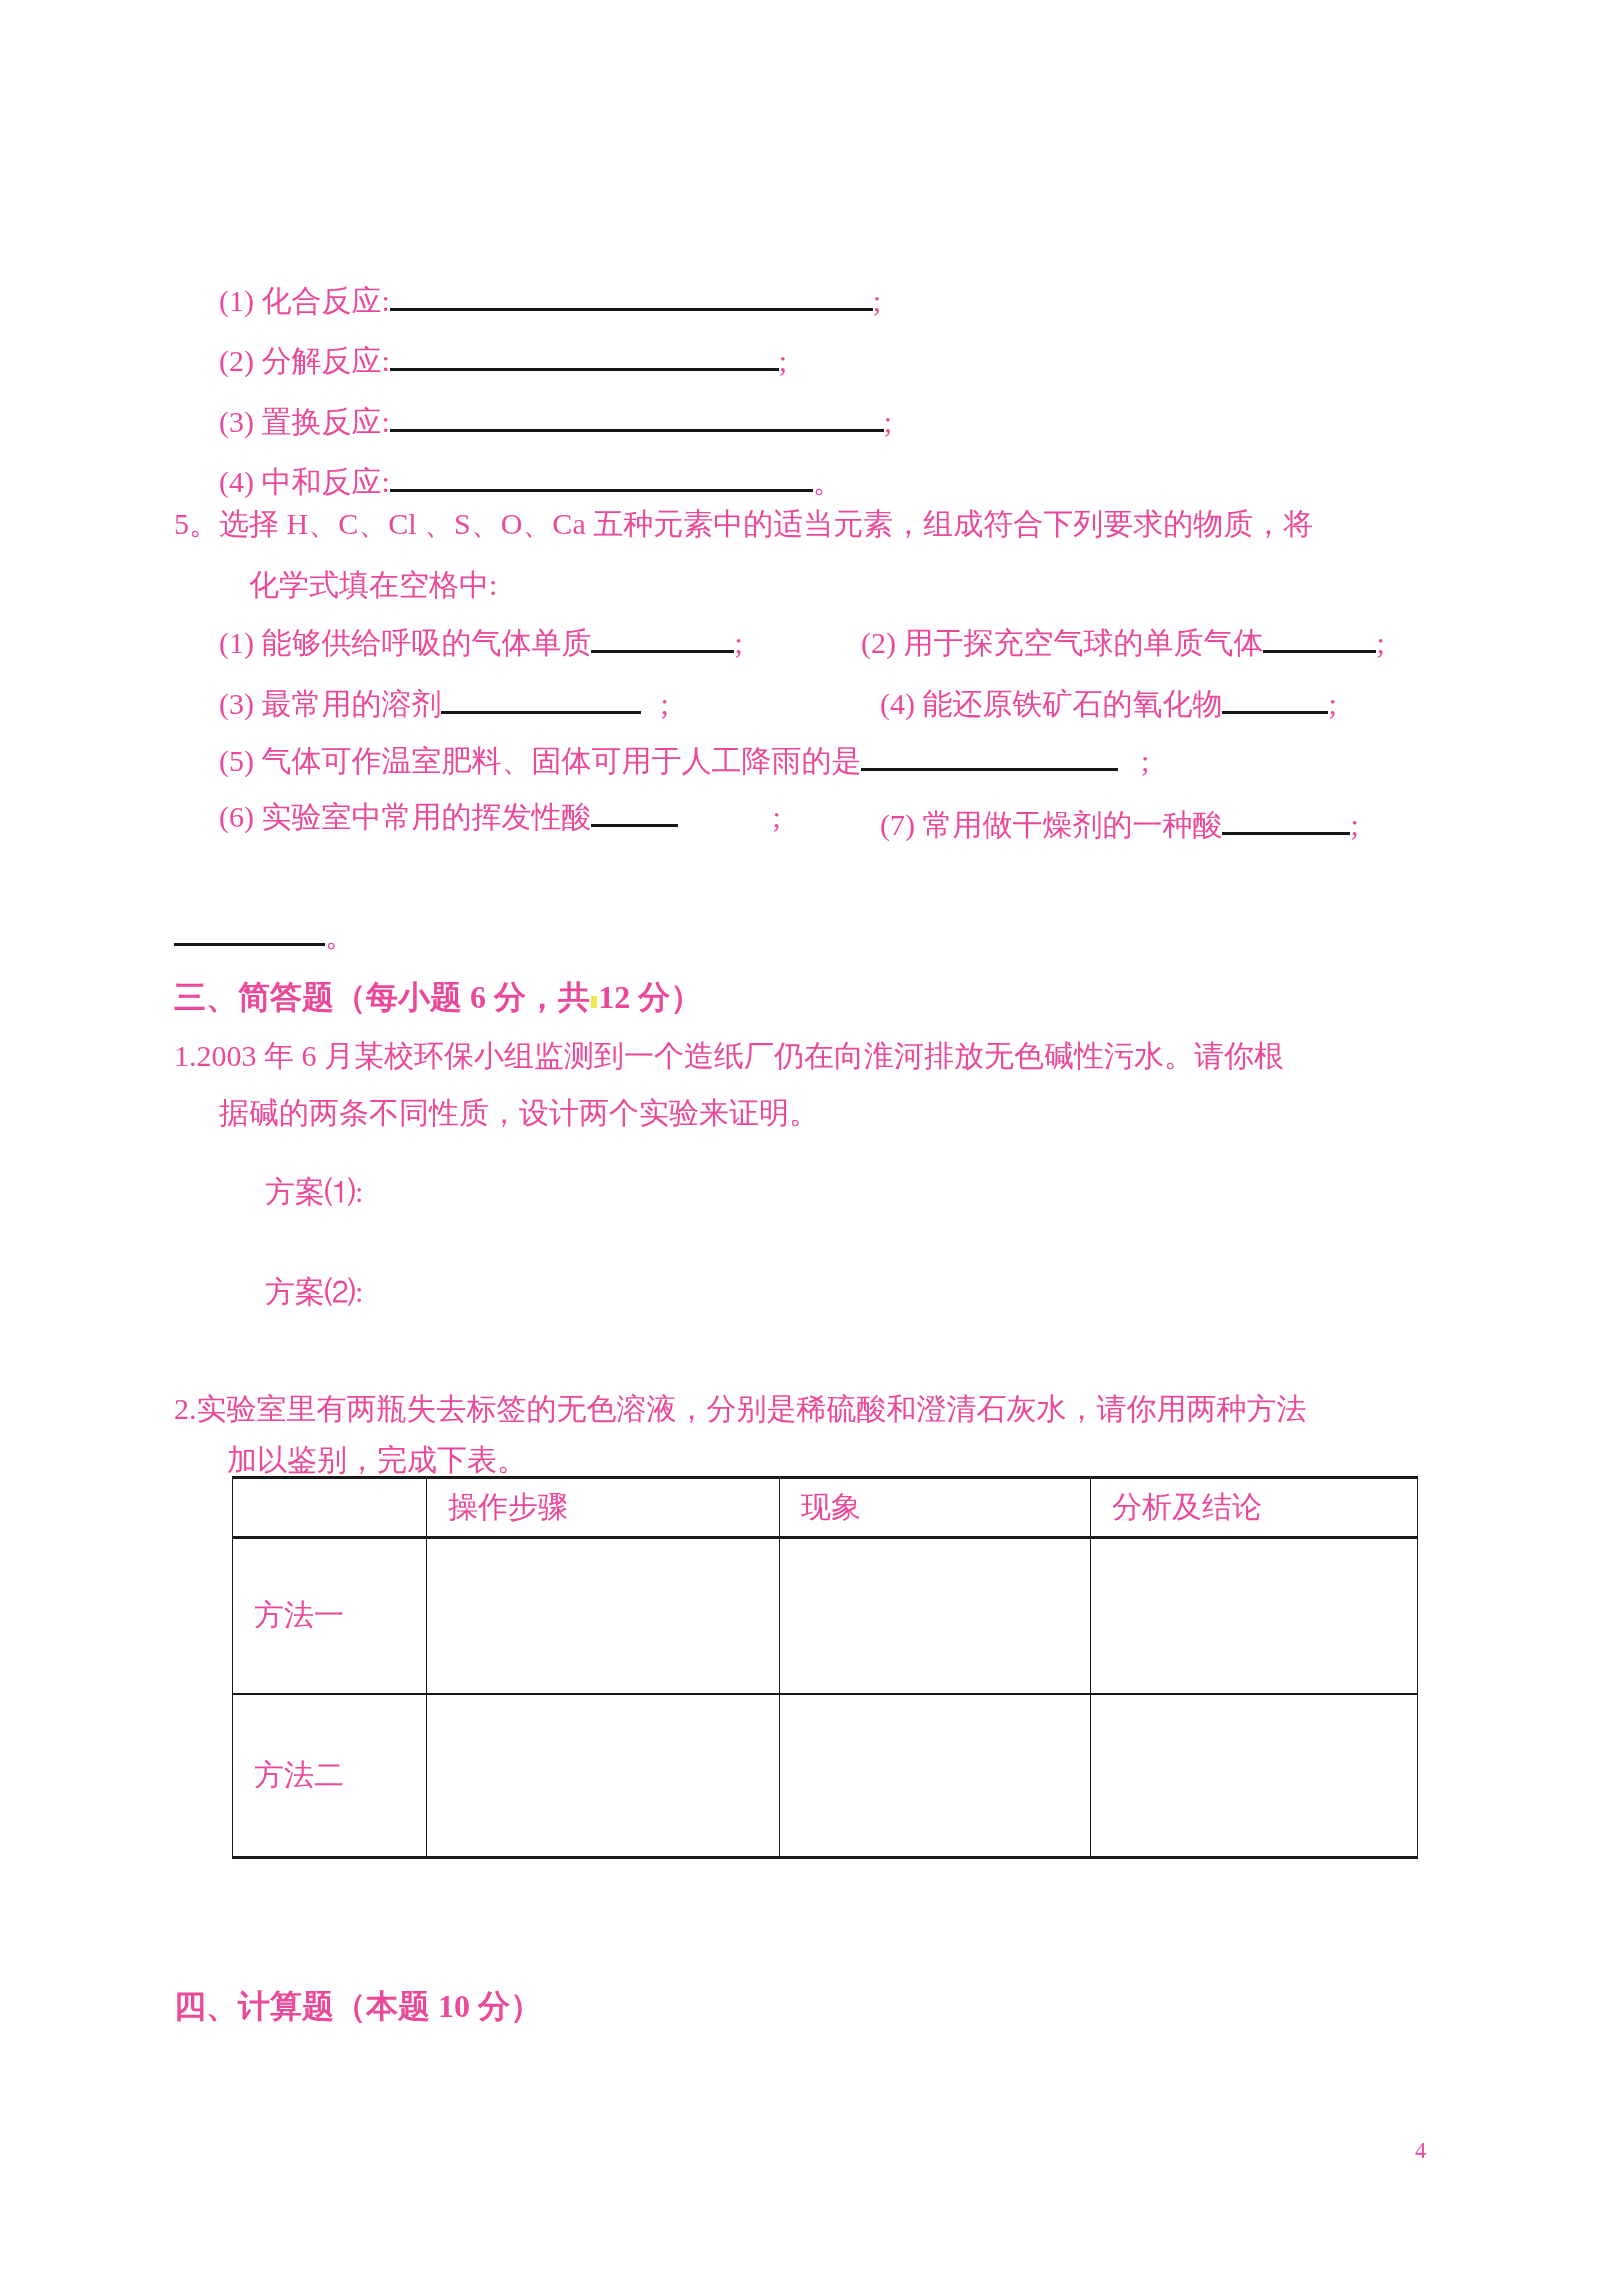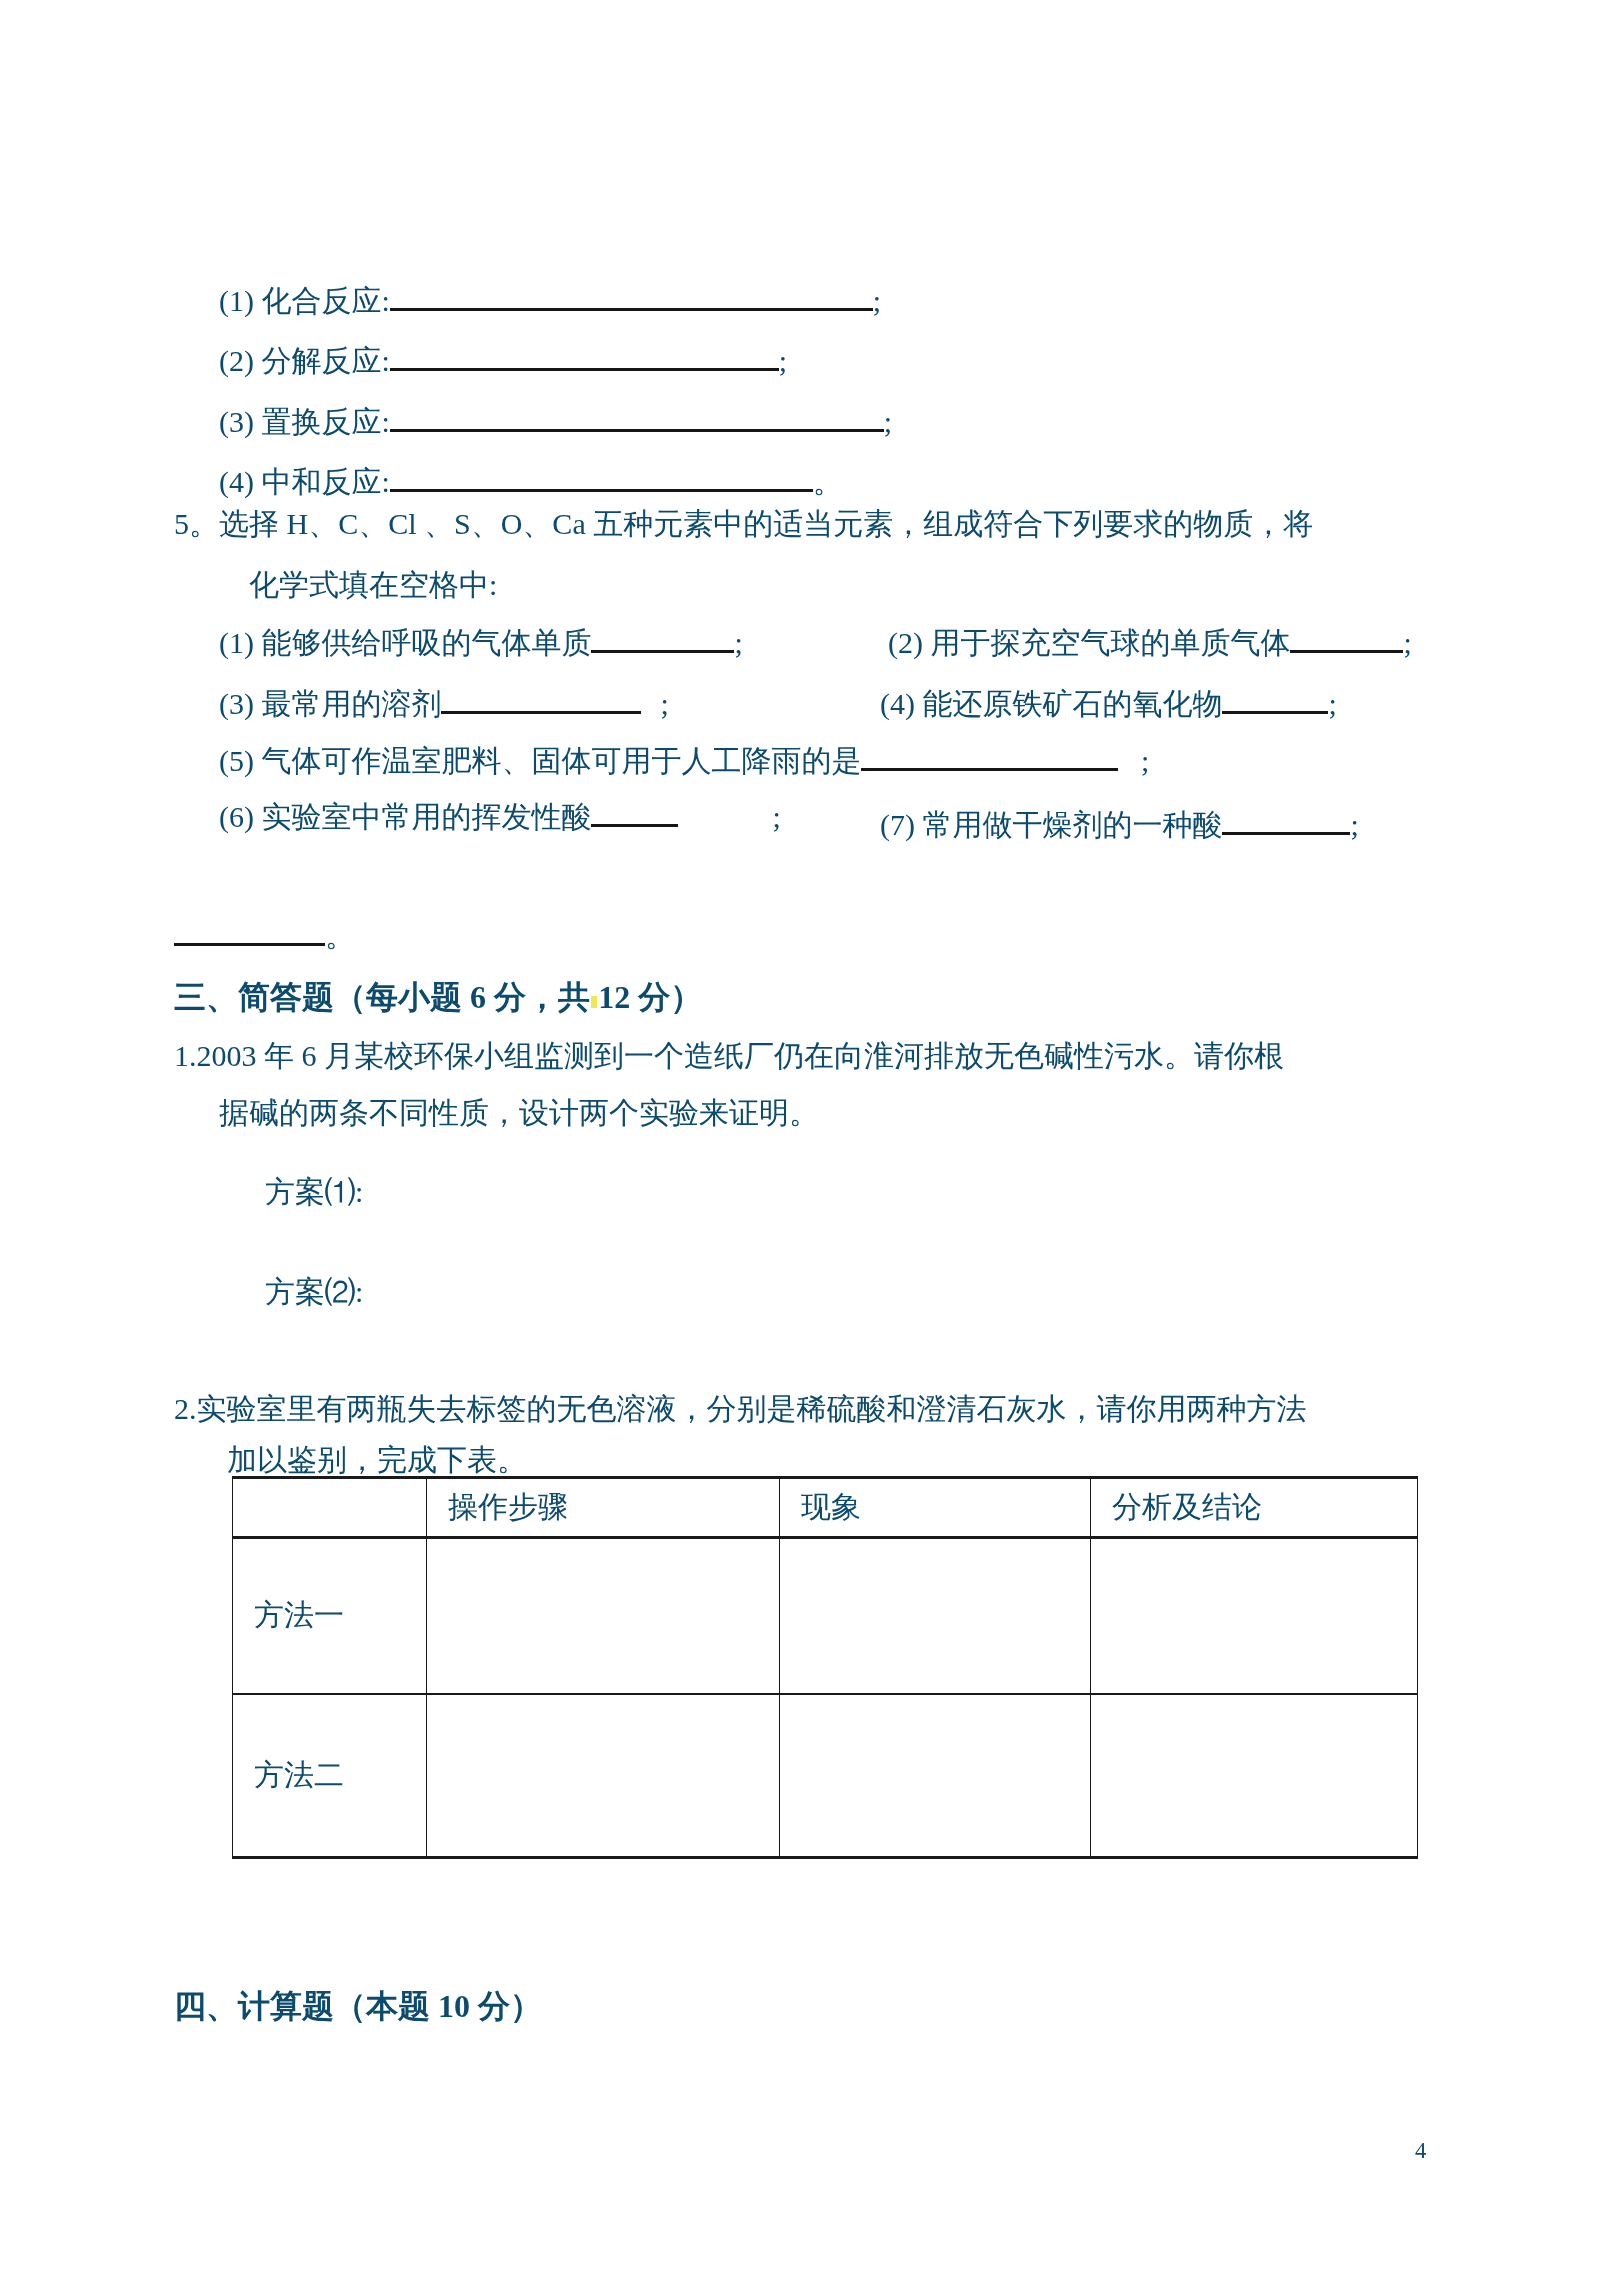--- a/index.html
+++ b/index.html
@@ -1,21 +1,21 @@
 <!DOCTYPE html>
 <html style="font-size:12px"><head>
 <meta charset="utf-8">
 <style>
   html,body{margin:0;padding:0;background:#e8e8e8;}
   .page{
     position:relative;
     width:1623px;height:2295px;
     background:#ffffff;
     font-family:"Liberation Serif","DejaVu Serif",serif;
-    color:#0c4a6e;
+    color:#ec4899;
     overflow:hidden;
   }
   .line{
     position:absolute;
     left:174px;
     white-space:nowrap;
     font-size:30px;
     line-height:39px;
   }
   .seg{display:inline-block;}
@@ -90,21 +90,21 @@
 
   <div class="line" style="top:504px;">
     <span>5。选择 H、C、Cl 、S、O、Ca 五种元素中的适当元素，组成符合下列要求的物质，将</span>
   </div>
   <div class="line" style="top:565px;">
     <span class="seg ml100">化学式填在空格中:</span>
   </div>
 
   <div class="line" style="top:620px;">
     <span class="seg ml60"><span>(1) 能够供给呼吸的气体单质</span><span class="blank w190"></span><span>;</span></span>
-    <span class="seg-abs" style="left:714px;"><span>(2) 用于探充空气球的单质气体</span><span class="blank w150"></span><span>;</span></span>
+    <span class="seg-abs" style="left:687px;"><span>(2) 用于探充空气球的单质气体</span><span class="blank w150"></span><span>;</span></span>
   </div>
 
   <div class="line" style="top:681px;">
     <span class="seg ml60"><span>(3) 最常用的溶剂</span><span class="blank w265"></span><span class="gap g25"></span><span>;</span></span>
     <span class="seg-abs" style="left:706px;"><span>(4) 能还原铁矿石的氧化物</span><span class="blank w140"></span><span>;</span></span>
   </div>
 
   <div class="line" style="top:738px;">
     <span class="seg ml60"><span>(5) 气体可作温室肥料、固体可用于人工降雨的是</span><span class="blank w340"></span><span class="gap g30"></span><span>;</span></span>
   </div>

